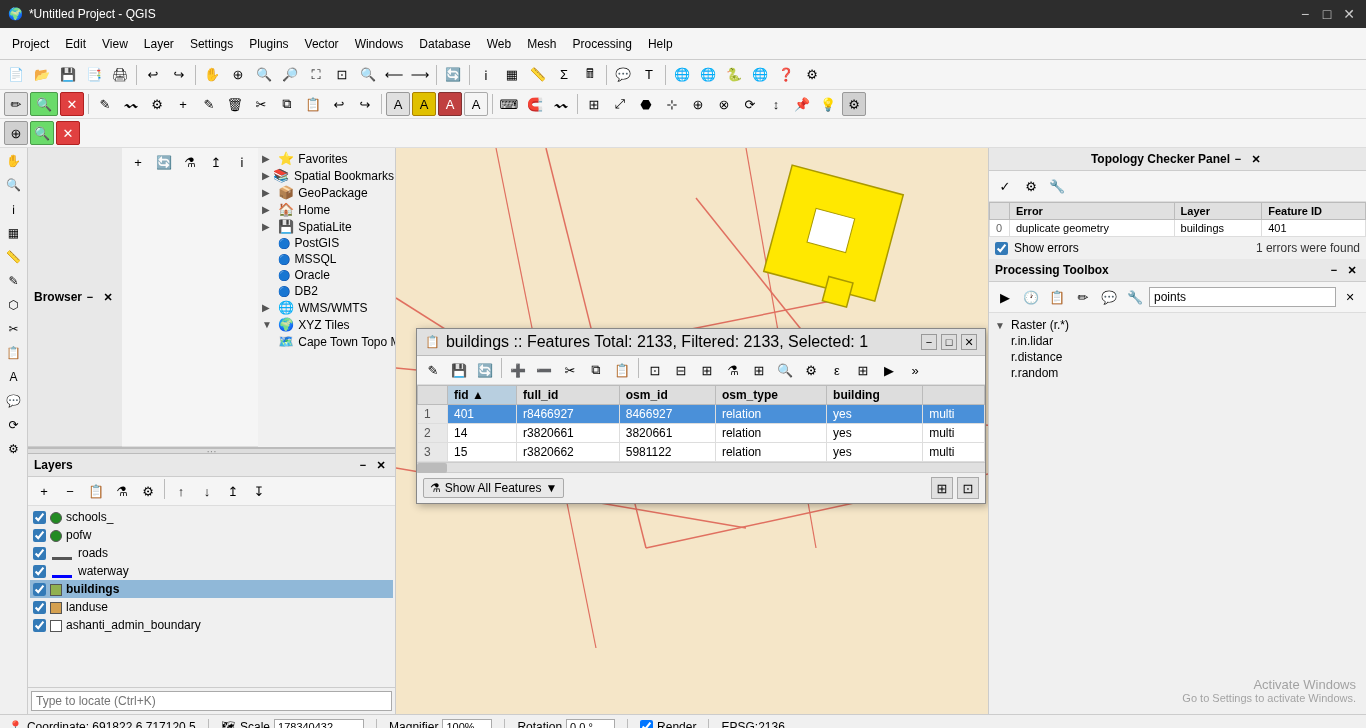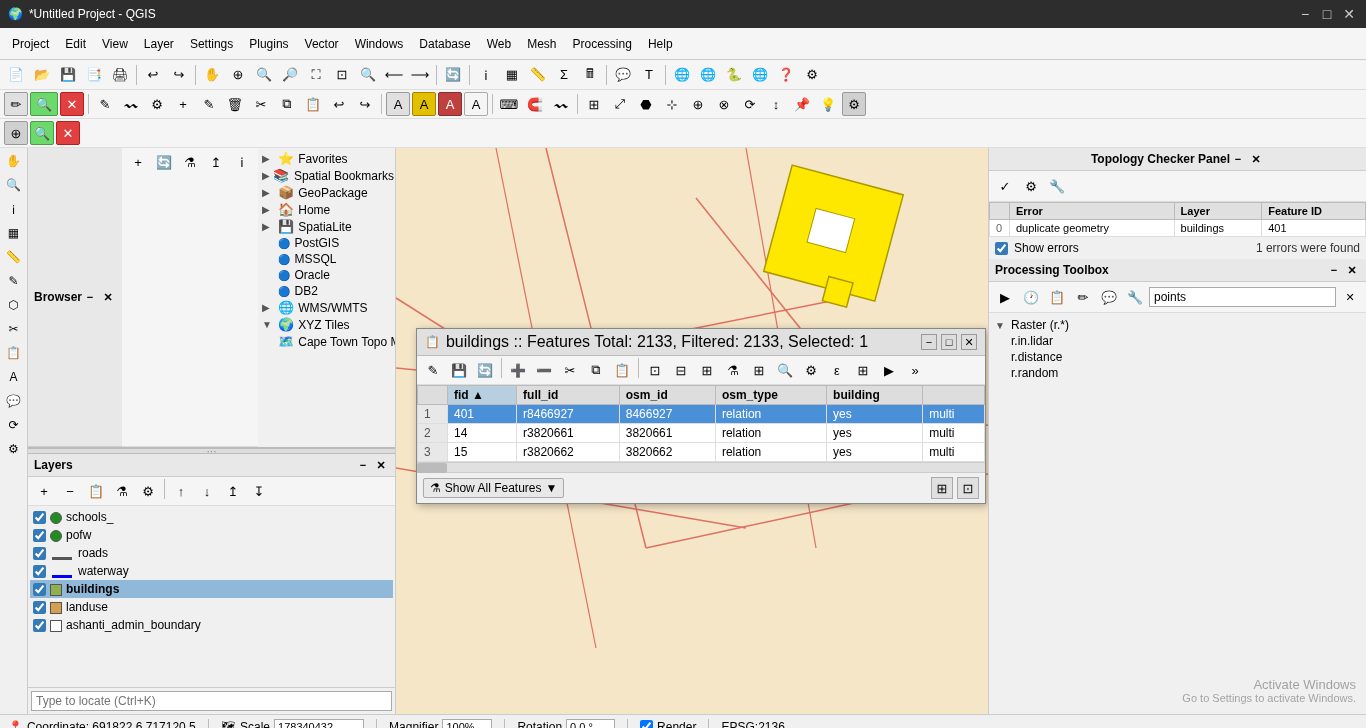--- a/index.html
+++ b/index.html
@@ -502,21 +502,21 @@
               <td>r3820661</td>
               <td>3820661</td>
               <td>relation</td>
               <td>yes</td>
               <td>multi</td>
             </tr>
             <tr>
               <td class="row-num">3</td>
               <td>15</td>
               <td>r3820662</td>
-              <td>3820662</td>
+              <td>5981122</td>
               <td>relation</td>
               <td>yes</td>
               <td>multi</td>
             </tr>
           </tbody>
         </table>
       </div>
 
       <div style="height:10px;background:#e0e0e0;border-top:1px solid #ccc;position:relative;">
         <div style="position:absolute;left:0;top:0;width:30px;height:10px;background:#bbb;border-radius:2px;"></div>

